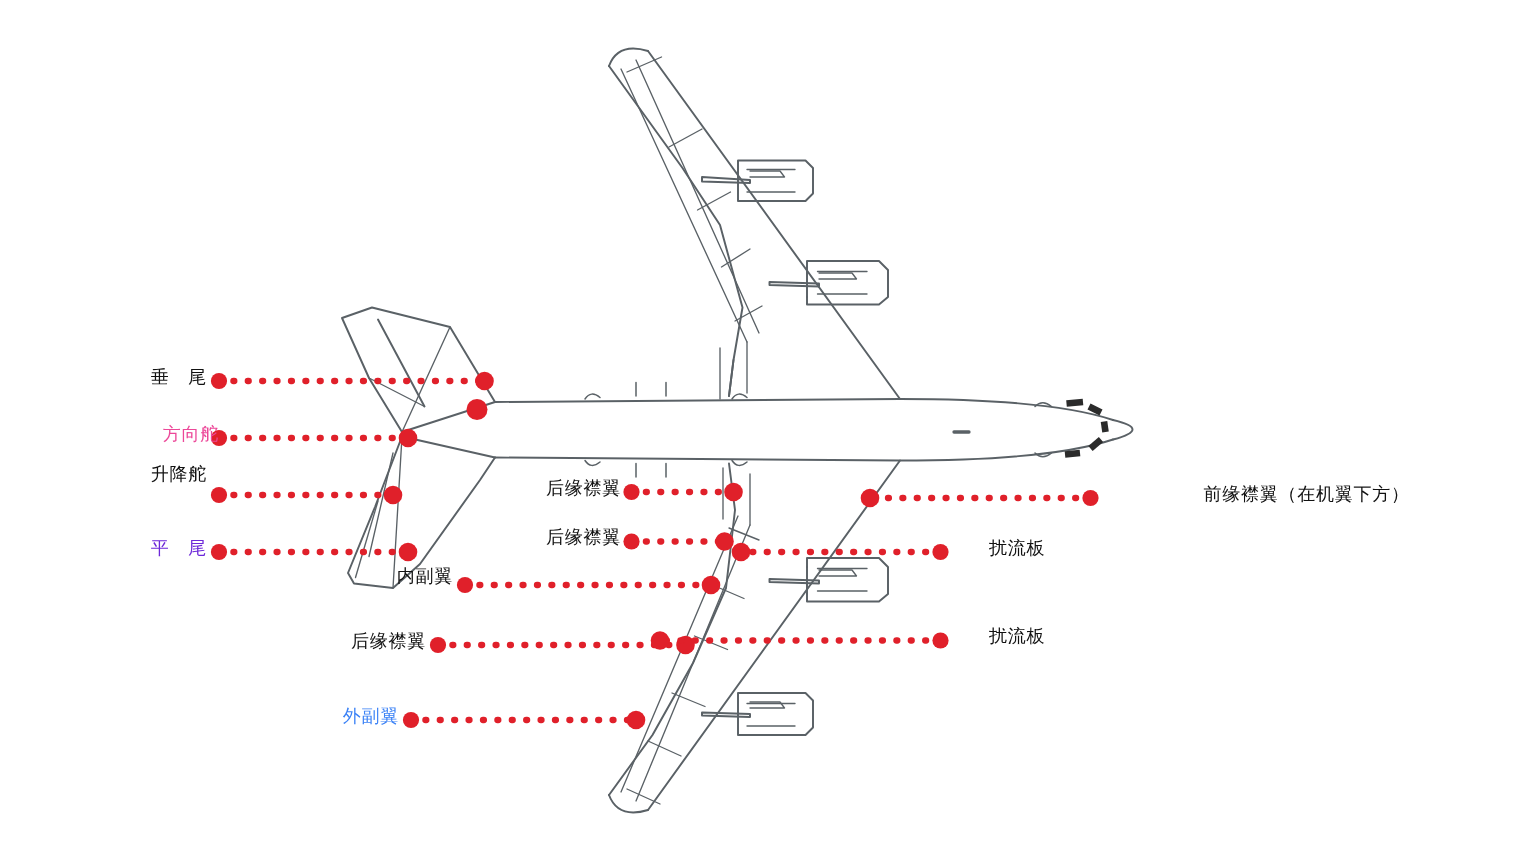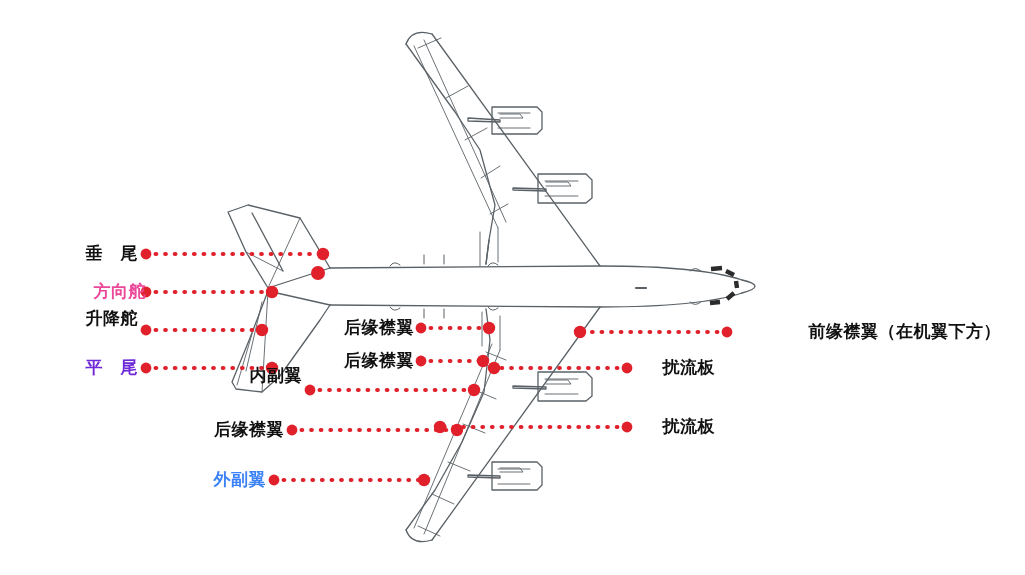--- a/index.html
+++ b/index.html
@@ -26,32 +26,32 @@
     position: absolute;
     left: 0;
     top: 0;
     width: 1025px;
     height: 575px;
     pointer-events: none;
   }
   .label {
     position: absolute;
     font-family: "DejaVu Sans", "Liberation Sans", sans-serif;
-    font-weight: bold;
-    font-size: 17px;
+    font-weight: normal;
+    font-size: 12px;
     line-height: 1;
     color: #111111;
     white-space: pre;
     letter-spacing: 0.5px;
   }
   .label.right-align {
     text-align: right;
   }
   .label.left-align {
-    text-align: right;
+    text-align: center;
   }
 </style>
 </head>
 <body>
 
 <div id="diagram-root">
 
   <svg id="plane-svg" viewBox="0 0 1025 575" xmlns="http://www.w3.org/2000/svg">
     <g fill="none" stroke="#5a6166" stroke-width="1.3" stroke-linejoin="round" stroke-linecap="round">
 
@@ -239,21 +239,21 @@
         <circle cx="627" cy="427" r="5.4" fill="#e0202a"></circle>
         <circle cx="440" cy="427" r="6.2" fill="#e0202a"></circle>
       </g>
     </svg>
 
   <div id="label-layer">
       <div class="label right-align" style="left: 64px; top: 245px; width: 74px; color: rgb(17, 17, 17);">垂　尾</div>
       <div class="label right-align" style="left: 72px; top: 283px; width: 74px; color: #ec4899;">方向舵</div>
       <div class="label right-align" style="left: 64px; top: 310px; width: 74px; color: rgb(17, 17, 17);">升降舵</div>
       <div class="label right-align" style="left: 64px; top: 359px; width: 74px; color: #6d28d9;">平　尾</div>
-      <div class="label right-align" style="left: 228px; top: 367px; width: 74px; color: rgb(17, 17, 17);">内副翼</div>
+      <div class="label right-align" style="left: 228px; top: 378px; width: 74px; color: rgb(17, 17, 17);">内副翼</div>
       <div class="label right-align" style="left: 192px; top: 421px; width: 92px; color: rgb(17, 17, 17);">后缘襟翼</div>
       <div class="label right-align" style="left: 192px; top: 471px; width: 74px; color: #3b82f6;">外副翼</div>
       <div class="label right-align" style="left: 322px; top: 319px; width: 92px; color: rgb(17, 17, 17);">后缘襟翼</div>
       <div class="label right-align" style="left: 322px; top: 352px; width: 92px; color: rgb(17, 17, 17);">后缘襟翼</div>
       <div class="label left-align" style="left: 741px; top: 323px; width: 260px; color: rgb(17, 17, 17);">前缘襟翼（在机翼下方）</div>
       <div class="label left-align" style="left: 641px; top: 359px; width: 74px; color: rgb(17, 17, 17);">扰流板</div>
       <div class="label left-align" style="left: 641px; top: 418px; width: 74px; color: rgb(17, 17, 17);">扰流板</div>
     </div>
 
 </div>

